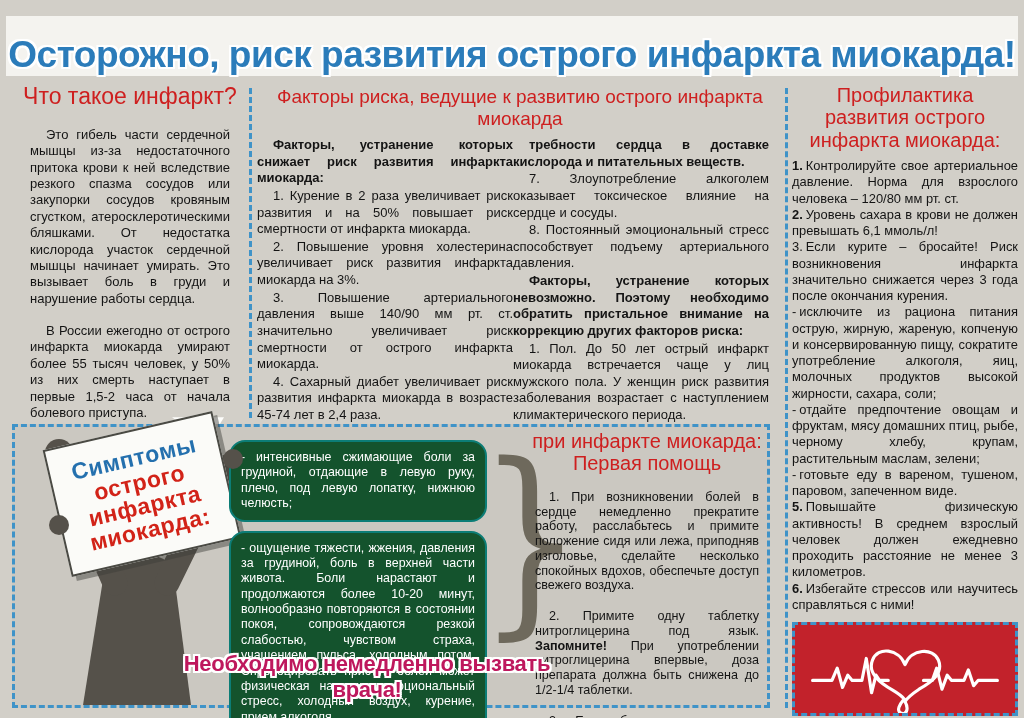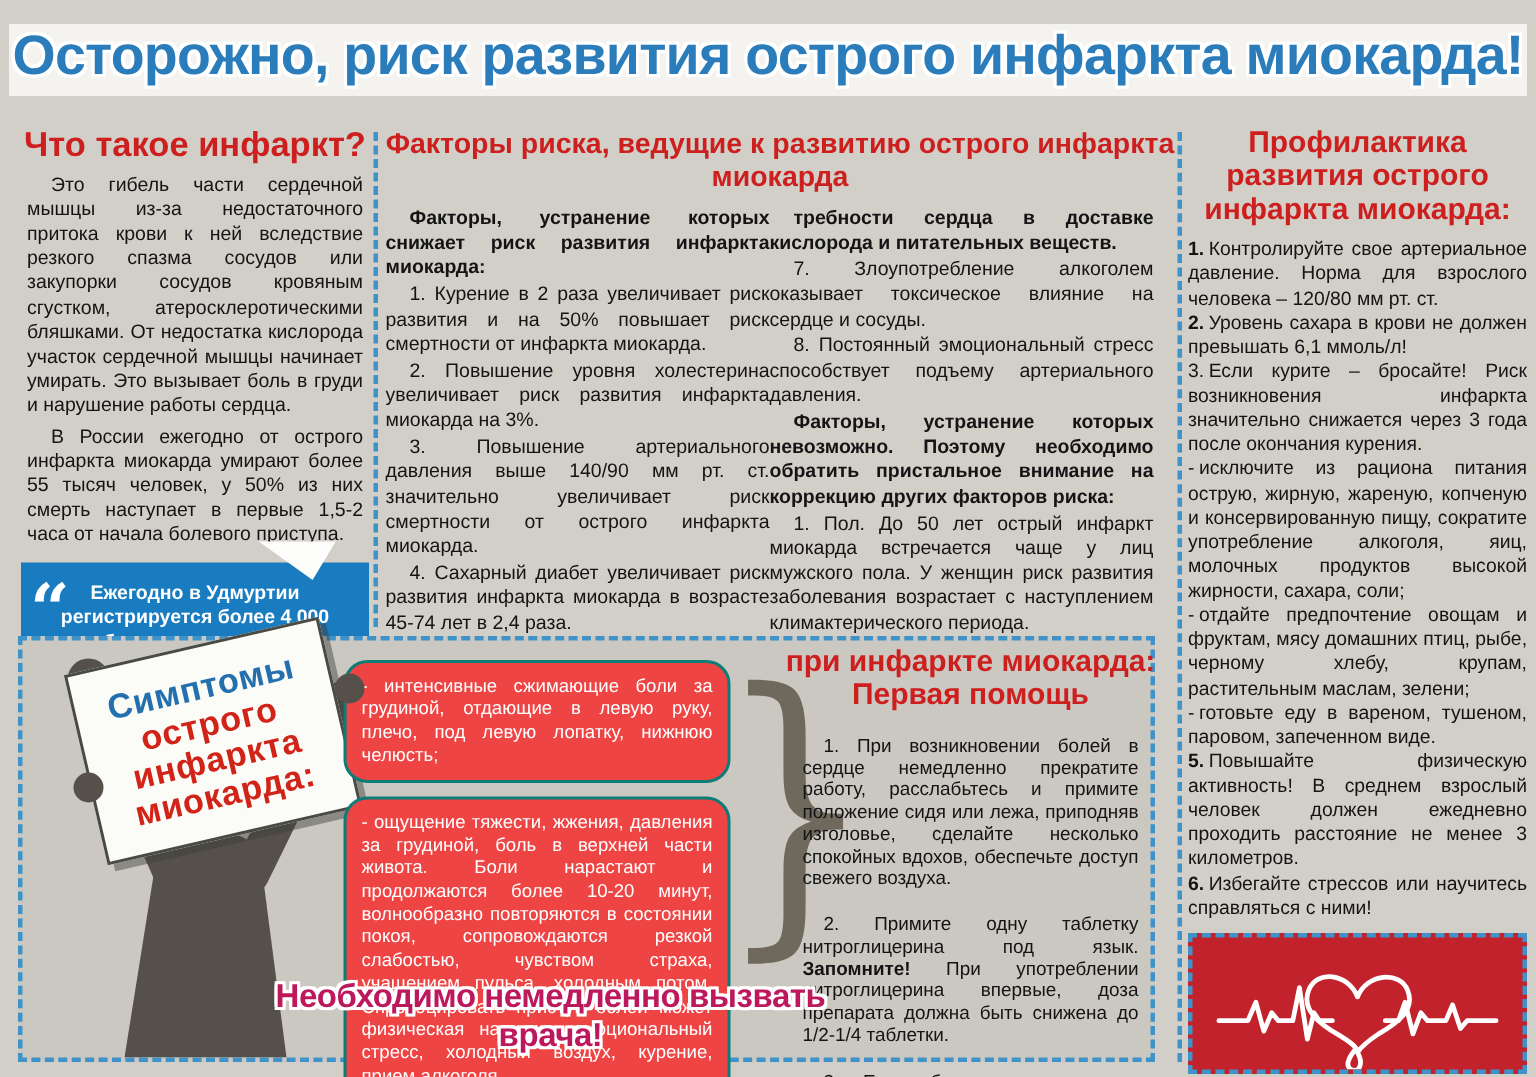--- a/index.html
+++ b/index.html
@@ -2,33 +2,33 @@
 <html lang="ru"><head>
 <meta charset="utf-8">
 <style>
   html,body{margin:0;padding:0;background:#9b9993;}
   #page{
     position:relative;width:1024px;height:718px;margin:0 auto;
     background:#d2cfc8;overflow:hidden;
     font-family:"Liberation Sans",sans-serif;color:#141414;
   }
   
-  .title-strip{position:absolute;left:6px;right:6px;top:16px;height:48px;
-    background:#f4f3ef;display:flex;align-items:flex-start;justify-content:center;}
+  .title-strip{position:absolute;left:6px;right:6px;top:16px;height:60px;
+    background:#f4f3ef;display:flex;align-items:flex-end;justify-content:center;}
   .title-strip h1{margin:0;font-size:37px;font-weight:bold;letter-spacing:-0.5px;
     color:#2b7cba;
     text-shadow:-2px -2px 0 #fff,2px -2px 0 #fff,-2px 2px 0 #fff,2px 2px 0 #fff,
       0 -2px 0 #fff,0 2px 0 #fff,-2px 0 0 #fff,2px 0 0 #fff;}
   
   .vdash{position:absolute;width:0;border-left:3px dashed #3f93c8;}
   #vd1{left:249px;top:88px;height:330px;}
   #vd2{left:785px;top:88px;height:620px;}
   
-  .red-h{color:#ce1f1f;font-weight:bold;text-align:center;margin:0;}
-  p.just{margin:4px;text-align:justify;text-indent:16px;}
+  .red-h{color:#ce1f1f;font-weight:normal;text-align:center;margin:0;}
+  p.just{margin:16px;text-align:justify;text-indent:16px;}
   
   #col-left{position:absolute;left:14px;top:82px;width:232px;font-size:13px;line-height:1.26;}
   #col-left .red-h{font-size:23px;margin-bottom:4px;}
   #col-left p{margin-bottom:2px;}
   .quote-box{position:relative;margin-top:10px;background:#1a7cc0;color:#fff;
     padding:12px 14px 10px;font-weight:bold;font-size:13px;line-height:1.3;text-align:center;}
   .quote-tail{position:absolute;top:-14px;right:22px;width:52px;height:26px;background:#fdfdfb;
     clip-path:polygon(0 0,100% 0,70% 100%);}
   .qmark{position:absolute;font-size:46px;line-height:0.4;font-family:"DejaVu Serif",serif;color:#fff;}
   .q-open{left:6px;top:22px;}
@@ -59,21 +59,21 @@
     background:#fbfbf8;border:2px solid #4a4a44;transform:rotate(-13deg);
     box-shadow:4px 5px 0 rgba(60,60,55,.45);
     display:flex;flex-direction:column;align-items:center;justify-content:center;}
   #sign div{font-size:23px;font-weight:bold;line-height:1.06;letter-spacing:0.5px;color:#d22318;}
   #sign .sign-blue{color:#2470ae;}
   .fist{position:absolute;width:20px;height:20px;border-radius:50%;background:#55514a;z-index:2;}
   #fist-left{left:34px;top:88px;}
   #fist-right{left:208px;top:22px;}
   .teal-stack{position:absolute;left:214px;top:13px;width:258px;z-index:1;
     display:flex;flex-direction:column;gap:9px;}
-  .teal-box{background:#ef4444;border:2px solid #0c7d76;border-radius:16px;
+  .teal-box{background:#14532d;border:2px solid #0c7d76;border-radius:16px;
     color:#fff;padding:8px 10px;font-size:12.4px;line-height:1.24;text-align:justify;box-sizing:border-box;}
   #brace{position:absolute;left:458px;top:6px;width:52px;height:220px;z-index:0;
     color:#6e695c;font-family:"DejaVu Serif",serif;font-size:205px;line-height:212px;
     transform:scaleX(0.8);text-align:center;}
   #first-aid{position:absolute;left:504px;top:3px;width:256px;}
   #first-aid .red-h{font-size:20px;line-height:1.1;}
   #first-aid .fa-text{margin-top:3px;font-size:12.6px;line-height:1.17;}
   #first-aid p{margin:16px;text-align:justify;text-indent:14px;}
   .fa-bold{font-weight:bold;}
   #call-banner{position:absolute;left:150px;bottom:2px;width:404px;z-index:2;

